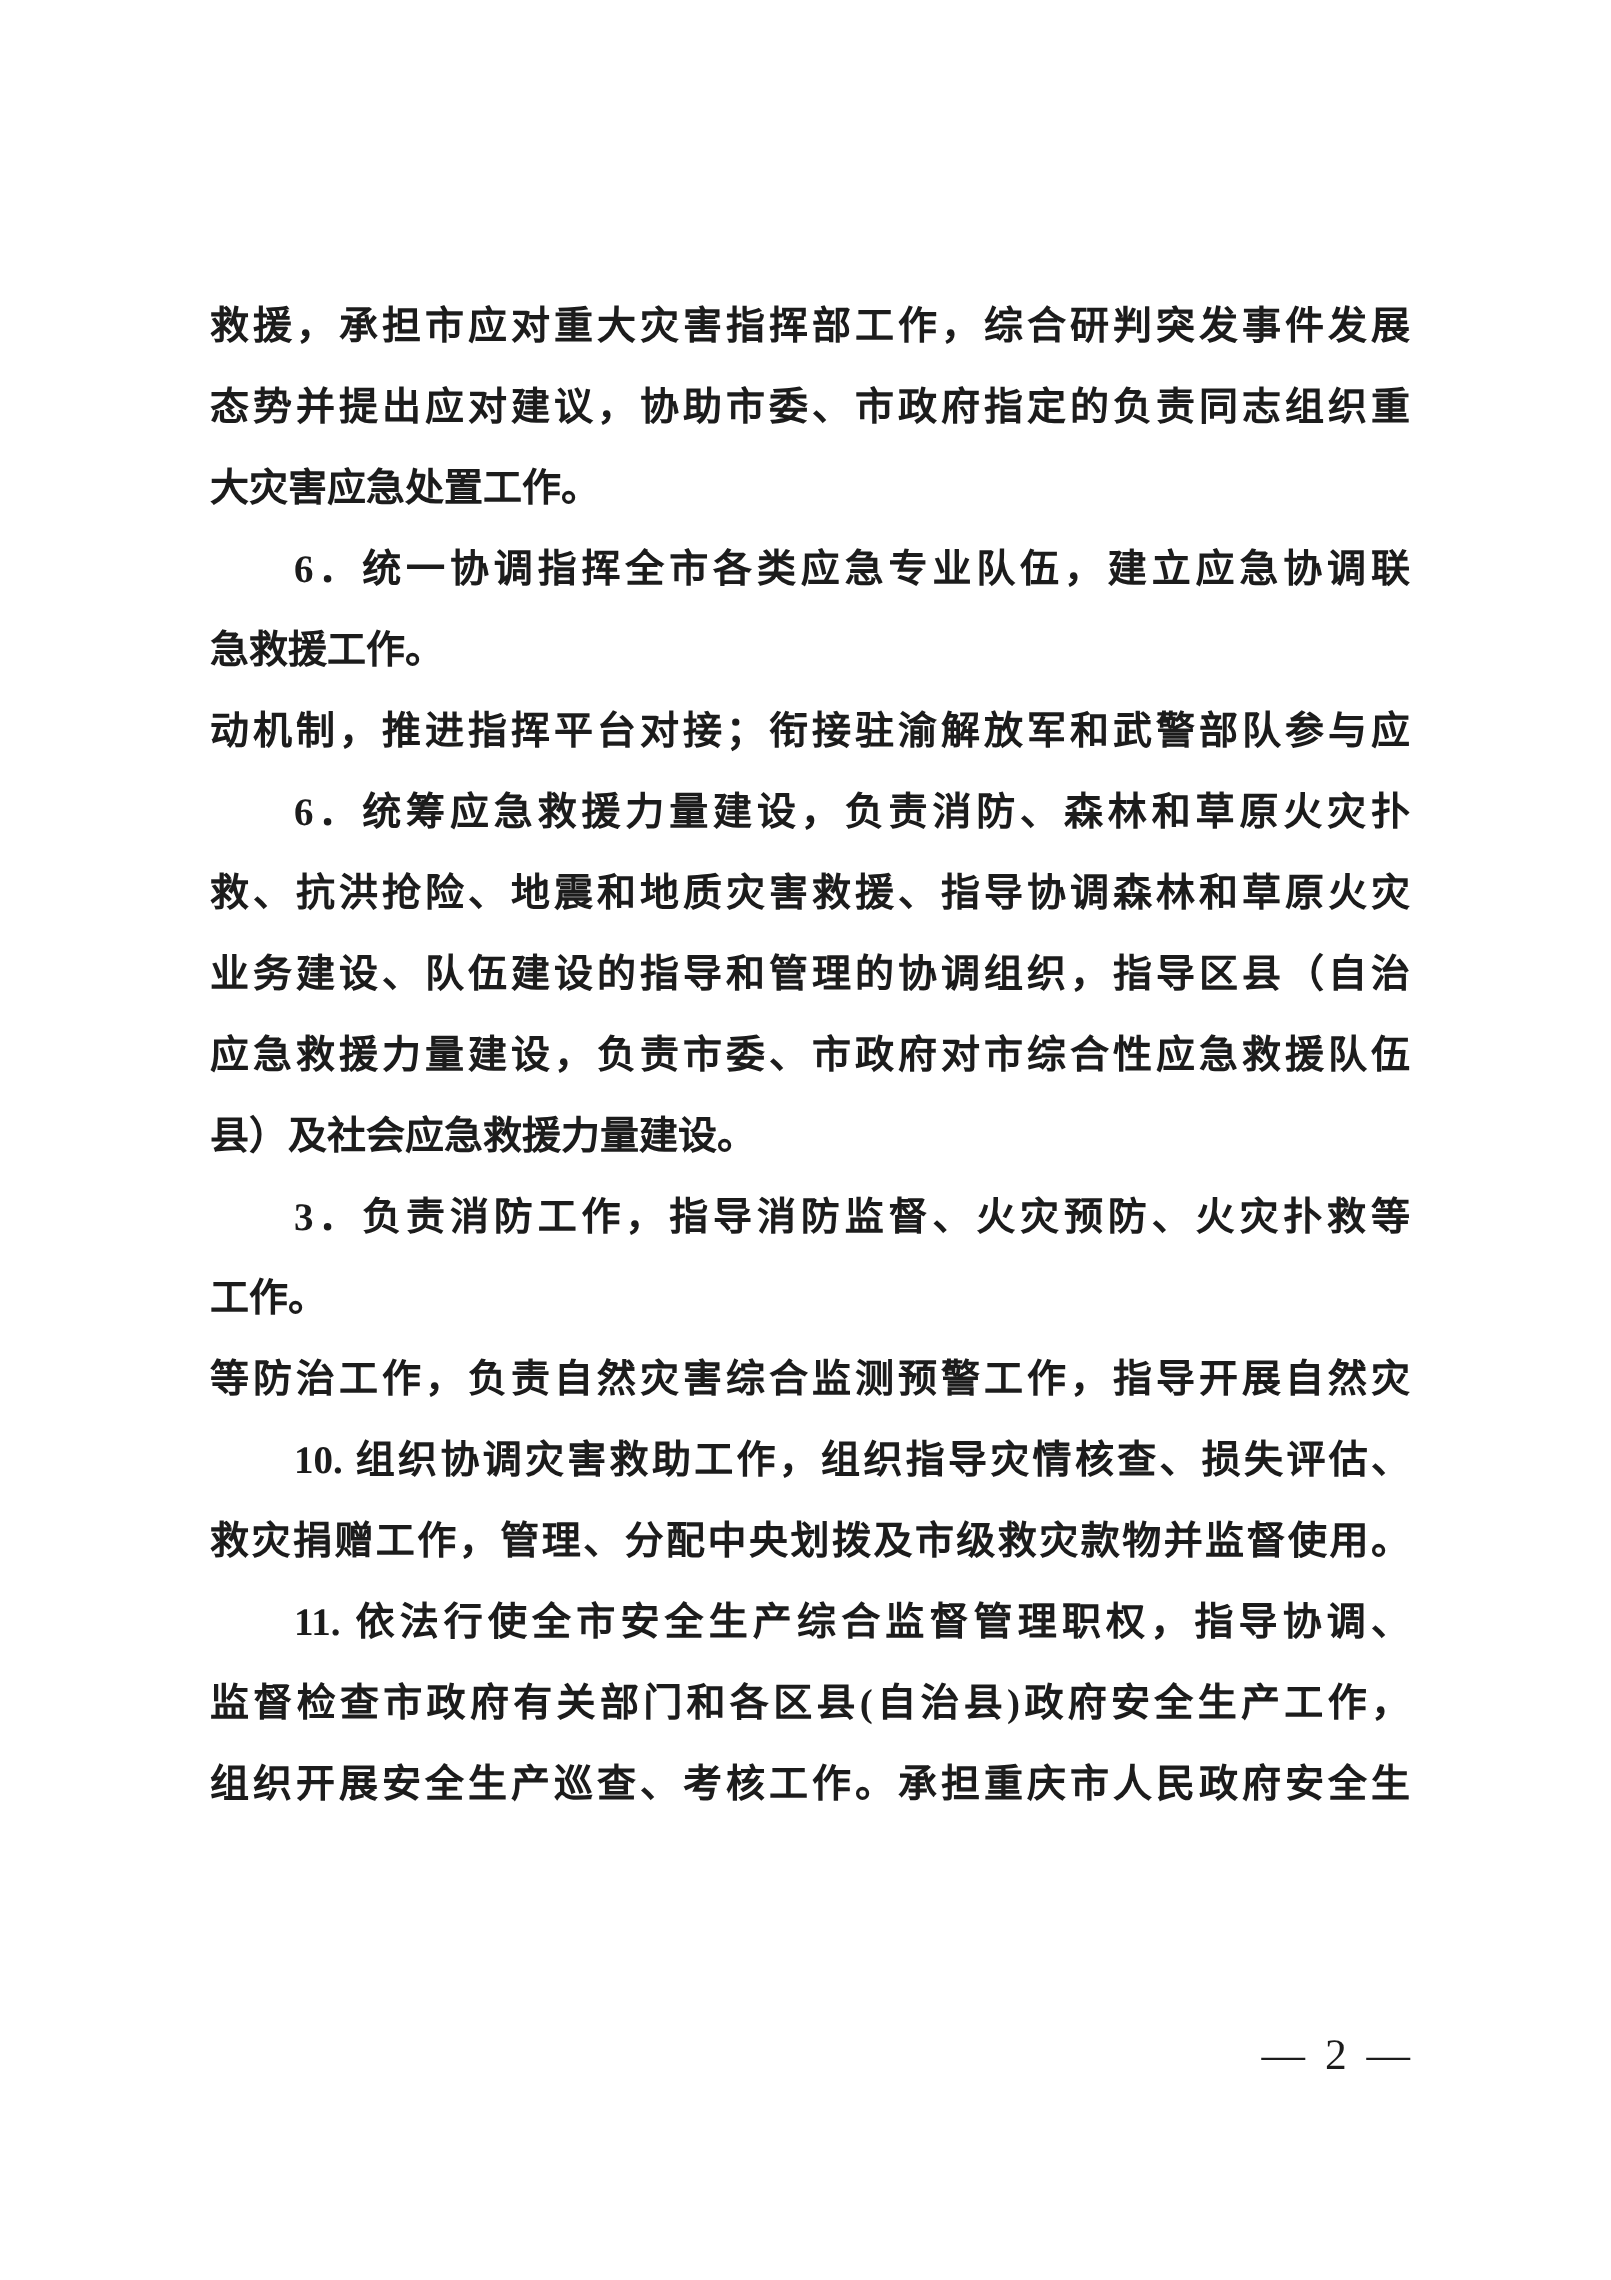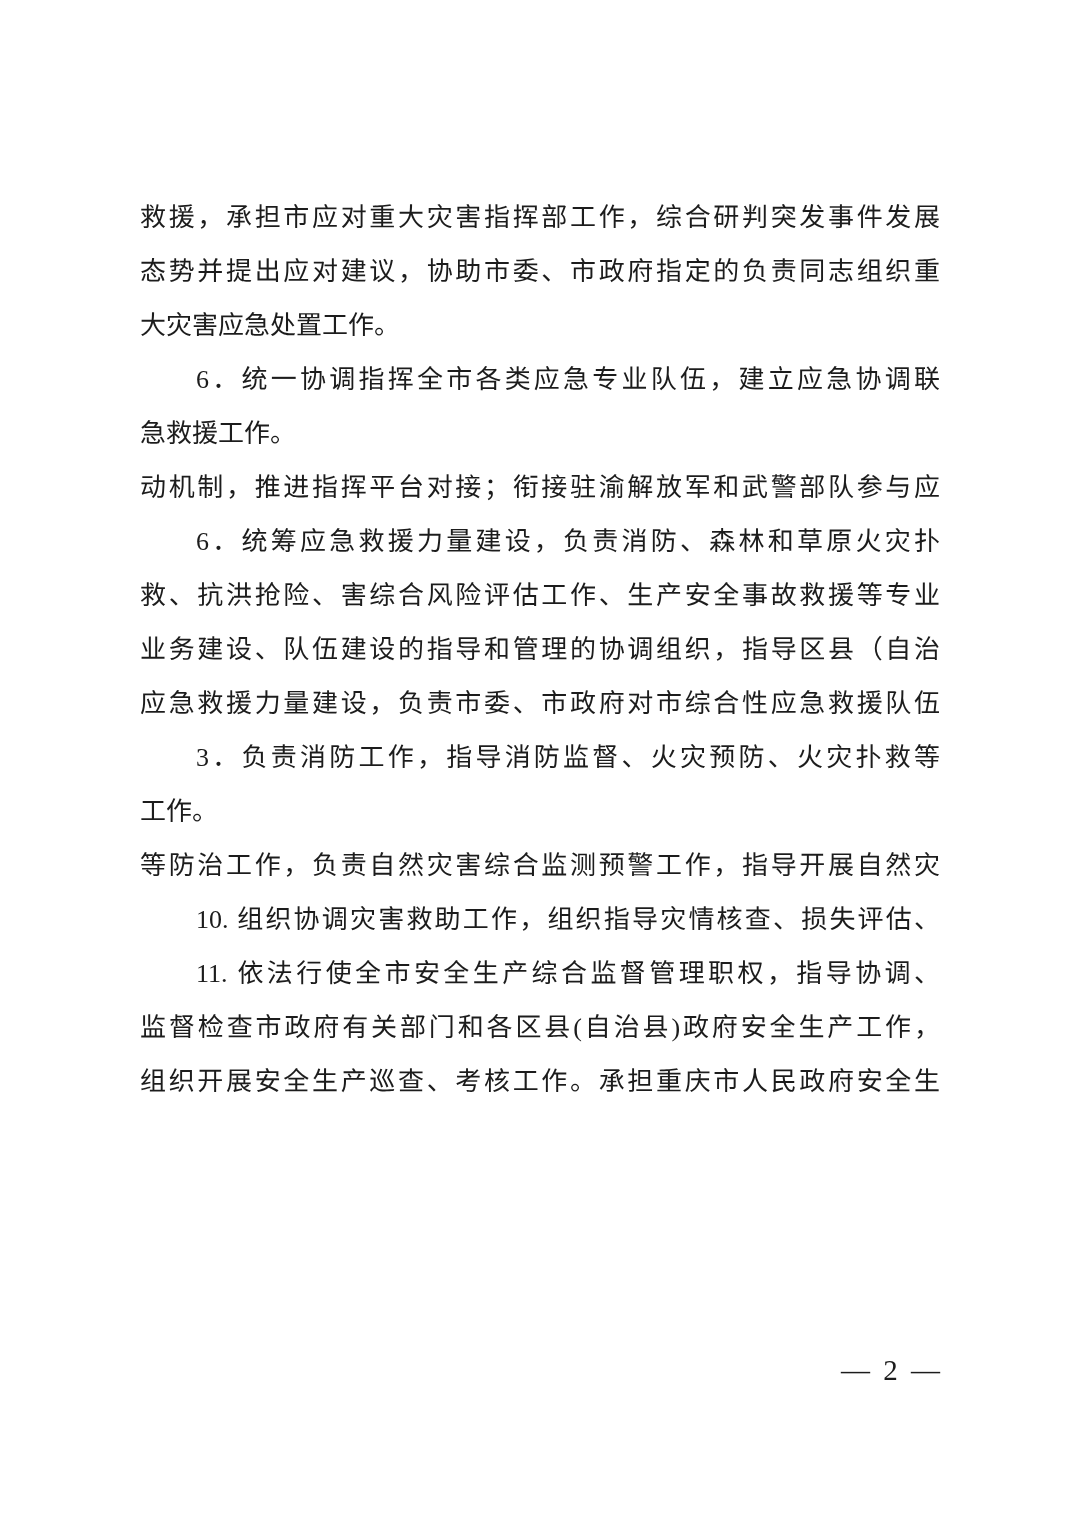--- a/index.html
+++ b/index.html
@@ -18,20 +18,21 @@
   }
   .text-block {
     position: absolute;
     left: 140px;
     top: 191px;
     width: 800px;
   }
   .para {
     margin: 0;
     padding: 0;
+    font-weight: bold;
   }
   .line {
     margin: 0;
     padding: 0;
     width: 800px;
     height: 54px;
     line-height: 54px;
     font-size: 26px;
     letter-spacing: 0;
     box-sizing: border-box;
@@ -72,36 +73,38 @@
     </section>
 
     <section class="para">
       <p class="line jst ind">6．统一协调指挥全市各类应急专业队伍，建立应急协调联</p>
       <p class="line">急救援工作。</p>
       <p class="line jst">动机制，推进指挥平台对接；衔接驻渝解放军和武警部队参与应</p>
     </section>
 
     <section class="para">
       <p class="line jst ind">6．统筹应急救援力量建设，负责消防、森林和草原火灾扑</p>
-      <p class="line jst">救、抗洪抢险、害综合风险评估工作、生产安全事故救援等专业</p>
+      <p class="line jst">救、抗洪抢险、地震和地质灾害救援、指导协调森林和草原火灾</p>
       <p class="line jst">业务建设、队伍建设的指导和管理的协调组织，指导区县（自治</p>
       <p class="line jst">应急救援力量建设，负责市委、市政府对市综合性应急救援队伍</p>
+      <p class="line">县）及社会应急救援力量建设。</p>
     </section>
 
     <section class="para">
       <p class="line jst ind">3．负责消防工作，指导消防监督、火灾预防、火灾扑救等</p>
       <p class="line">工作。</p>
     </section>
 
     <section class="para">
       <p class="line jst">等防治工作，负责自然灾害综合监测预警工作，指导开展自然灾</p>
     </section>
 
     <section class="para">
       <p class="line jst ind">10. 组织协调灾害救助工作，组织指导灾情核查、损失评估、</p>
+      <p class="line jst">救灾捐赠工作，管理、分配中央划拨及市级救灾款物并监督使用。</p>
     </section>
 
     <section class="para">
       <p class="line jst ind">11. 依法行使全市安全生产综合监督管理职权，指导协调、</p>
       <p class="line jst">监督检查市政府有关部门和各区县(自治县)政府安全生产工作，</p>
       <p class="line jst">组织开展安全生产巡查、考核工作。承担重庆市人民政府安全生</p>
     </section>
 
   </div>
 

